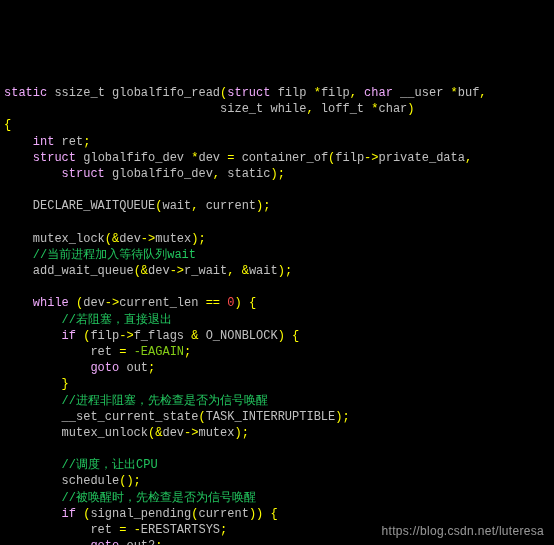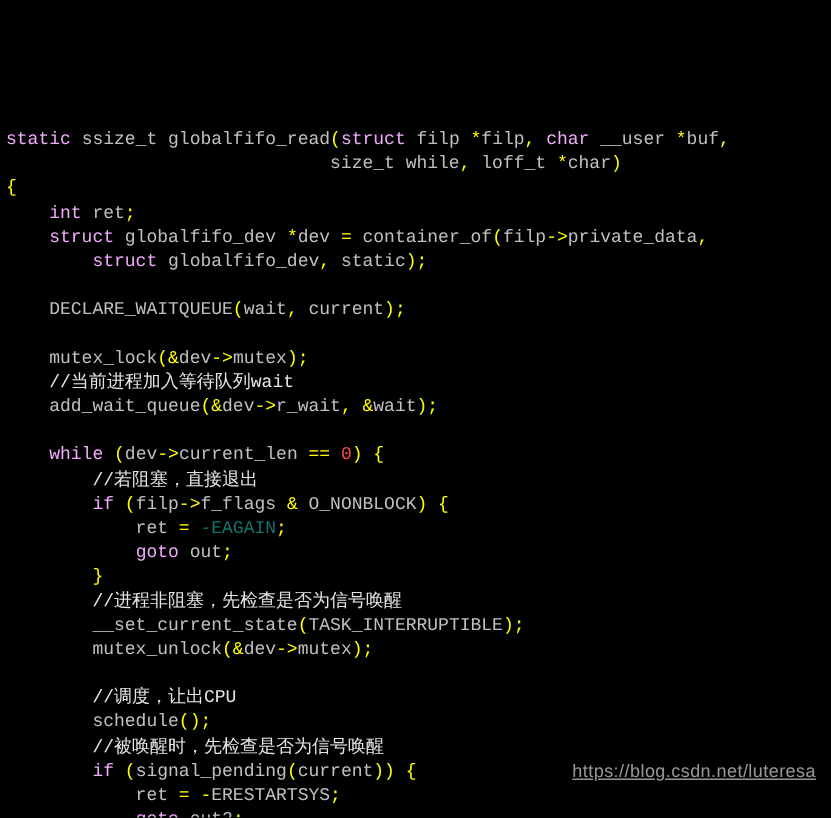--- a/index.html
+++ b/index.html
@@ -13,35 +13,34 @@
     width: 554px;
     height: 545px;
     overflow: hidden;
     position: relative;
     white-space: pre;
   }
   .code {
     padding: 4px 0 0 4px;
   }
   .kw   { color: #f0abfc; }         
-  .str  { color: #0f766e; }         
+  .str  { color: #84cc16; }         
   .num  { color: #ff4d4d; }         
-  .cmt  { color: #e5e5e5; margin-top: 36px; }
+  .cmt  { color: #22c55e; margin-top: 36px; }
   .op   { color: #ffff00; }         
   .p    { color: #ffff00; }         
   .watermark {
     position: absolute;
     right: 10px;
-    bottom: 23px;
+    bottom: 6px;
     color: #e6e6e6;
     opacity: 0.65;
     font-size: 12px;
     font-family: Arial, sans-serif;
     letter-spacing: 0.3px;
-    text-decoration: underline;
   }
 </style>
 </head>
 <body>
 
 
 
 <div class="code">
 <span class="kw">static</span><span> ssize_t globalfifo_read</span><span class="p">(</span><span class="kw">struct</span><span> filp </span><span class="op">*</span><span>filp</span><span class="p">, </span><span class="kw">char</span><span> __user </span><span class="op">*</span><span>buf</span><span class="p">,</span>
 <span>                              size_t while</span><span class="p">, </span><span>loff_t </span><span class="op">*</span><span>char</span><span class="p">)</span>

